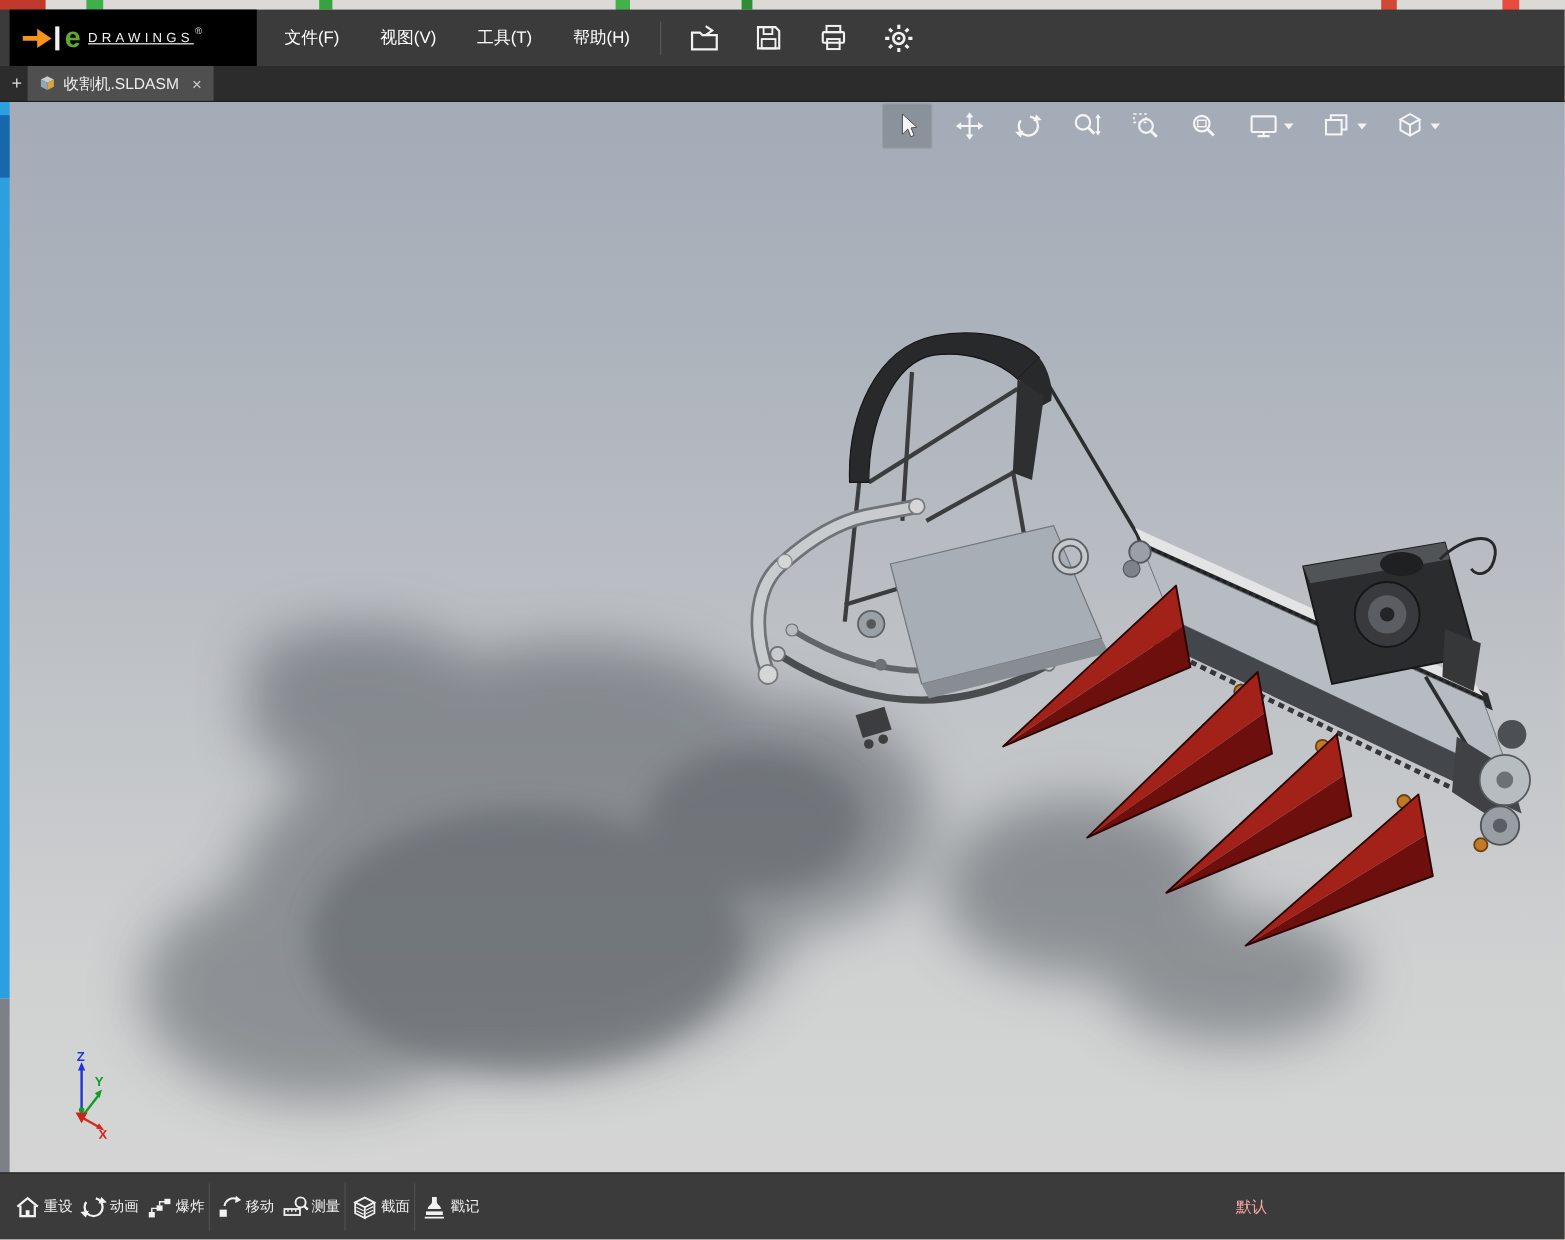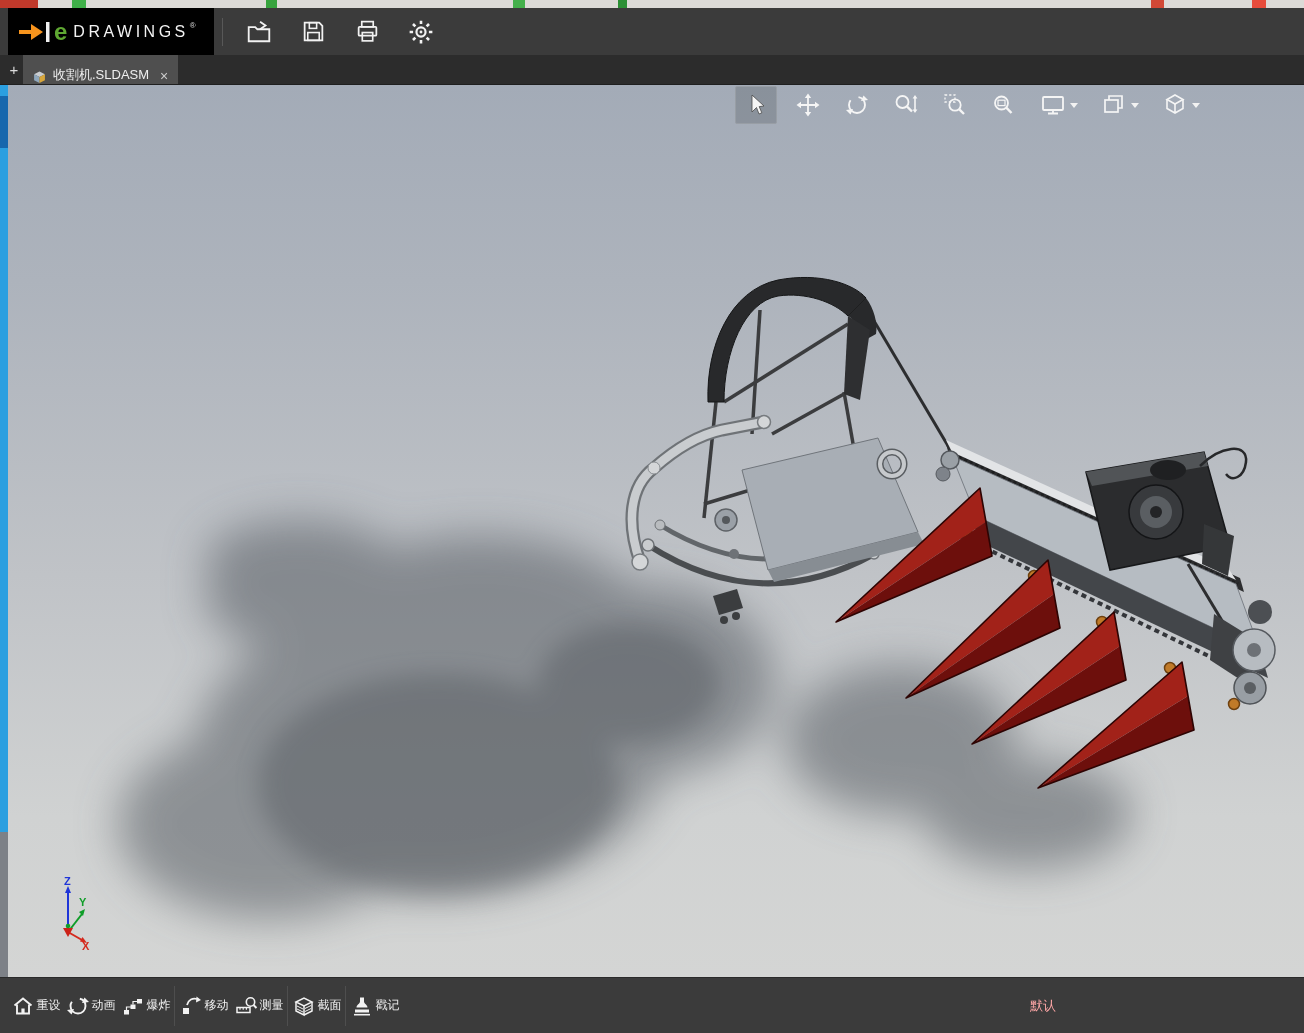--- a/index.html
+++ b/index.html
@@ -17,33 +17,33 @@
   .frag-green2{left:266px;width:11px;height:8px;background:#37a33f;}
   .frag-green3{left:513px;width:12px;height:10px;background:#44b04c;}
   .frag-green4{left:618px;width:9px;height:8px;background:#2c8f36;}
   .frag-red2{left:1151px;width:13px;height:10px;background:#d14836;}
   .frag-red3{left:1252px;width:14px;height:12px;background:#e74c3c;}
 
   
   .menubar{position:absolute;left:0;right:0;top:8px;height:47px;background:#3b3b3b;display:flex;align-items:center;border-bottom:1px solid #2a2a2a;z-index:5;}
   .logo{height:100%;width:206px;margin-left:8px;background:#000;display:flex;align-items:center;padding-left:10px;box-sizing:border-box;flex:0 0 auto;}
   .logo-e{color:#5fa832;font-weight:bold;font-size:24px;margin-left:2px;}
-  .logo-text{color:#f2f2f2;font-size:16px;letter-spacing:3.5px;margin-left:6px;font-weight:500;}
+  .logo-text{color:#f2f2f2;font-size:11px;letter-spacing:3.5px;margin-left:6px;font-weight:500;text-decoration:underline;}
   .logo-reg{color:#ddd;font-size:8px;vertical-align:top;margin-left:1px;align-self:flex-start;margin-top:13px;}
   .menus{display:flex;align-items:center;margin-left:6px;}
   .menu-item{color:#fff;font-size:14px;padding:0 17px;height:47px;display:flex;align-items:center;cursor:default;}
   .vsep{width:1px;height:28px;background:#585858;margin:0 8px;}
   .quick-icons{display:flex;align-items:center;gap:26px;margin-left:14px;}
   .icon-btn{background:none;border:none;padding:0;width:28px;height:28px;display:flex;align-items:center;justify-content:center;cursor:pointer;}
   .icon-btn svg{display:block;}
 
   
   .tabbar{position:absolute;left:0;right:0;top:55px;height:29px;background:#2c2c2c;display:flex;align-items:stretch;border-bottom:1px solid #1f1f1f;z-index:5;}
   .newtab{width:16px;margin-left:6px;color:#ddd;font-size:15px;display:flex;align-items:center;justify-content:center;cursor:pointer;}
-  .tab{display:flex;align-items:flex-end;gap:7px;background:#4f4f4f;color:#eee;font-size:13px;padding:0 10px;margin-left:1px;cursor:pointer;}
+  .tab{display:flex;align-items:center;gap:7px;background:#4f4f4f;color:#eee;font-size:13px;padding:0 10px;margin-left:1px;cursor:pointer;}
   .tab-close{color:#ccc;font-size:14px;margin-left:4px;cursor:pointer;}
 
   
   .viewport{position:absolute;left:0;right:0;top:84px;bottom:55px;
     background:linear-gradient(180deg,#a3abb7 0%,#adb3bc 22%,#c0c3c7 55%,#d0d2d2 82%,#d4d5d4 100%);
     overflow:hidden;}
   .model{position:absolute;left:8px;top:0;}
   .strip-blue{position:absolute;left:0;top:0;width:8px;height:748px;background:#2b9fe0;}
   .strip-blue2{position:absolute;left:0;top:12px;width:8px;height:52px;background:#1767ad;}
   .strip-gray{position:absolute;left:0;top:748px;bottom:0;width:8px;background:#7d8187;}
@@ -80,20 +80,26 @@
 <div class="menubar">
   <div class="logo">
     <svg width="34" height="22" viewBox="0 0 34 22">
       <path d="M1 11h15" stroke="#f7941d" stroke-width="4" fill="none"></path>
       <path d="M13 3l12 8-12 8z" fill="#f7941d"></path>
       <rect x="28" y="1" width="3.5" height="20" fill="#f0f0f0"></rect>
     </svg>
     <span class="logo-e">e</span>
     <span class="logo-text">DRAWINGS</span>
     <span class="logo-reg">®</span>
+  </div>
+  <div class="menus">
+    <div class="menu-item">文件(F)</div>
+    <div class="menu-item">视图(V)</div>
+    <div class="menu-item">工具(T)</div>
+    <div class="menu-item">帮助(H)</div>
   </div>
   <div class="vsep"></div>
   <div class="quick-icons">
     <button class="icon-btn">
       <svg width="26" height="26" viewBox="0 0 24 24">
         <path d="M2.5 7.5h6l2 2h11v11h-19z" fill="none" stroke="#f2f2f2" stroke-width="1.7"></path>
         <path d="M13 2.5l5 3.5-5 3.5" fill="none" stroke="#f2f2f2" stroke-width="1.7"></path>
       </svg>
     </button>
     <button class="icon-btn">

